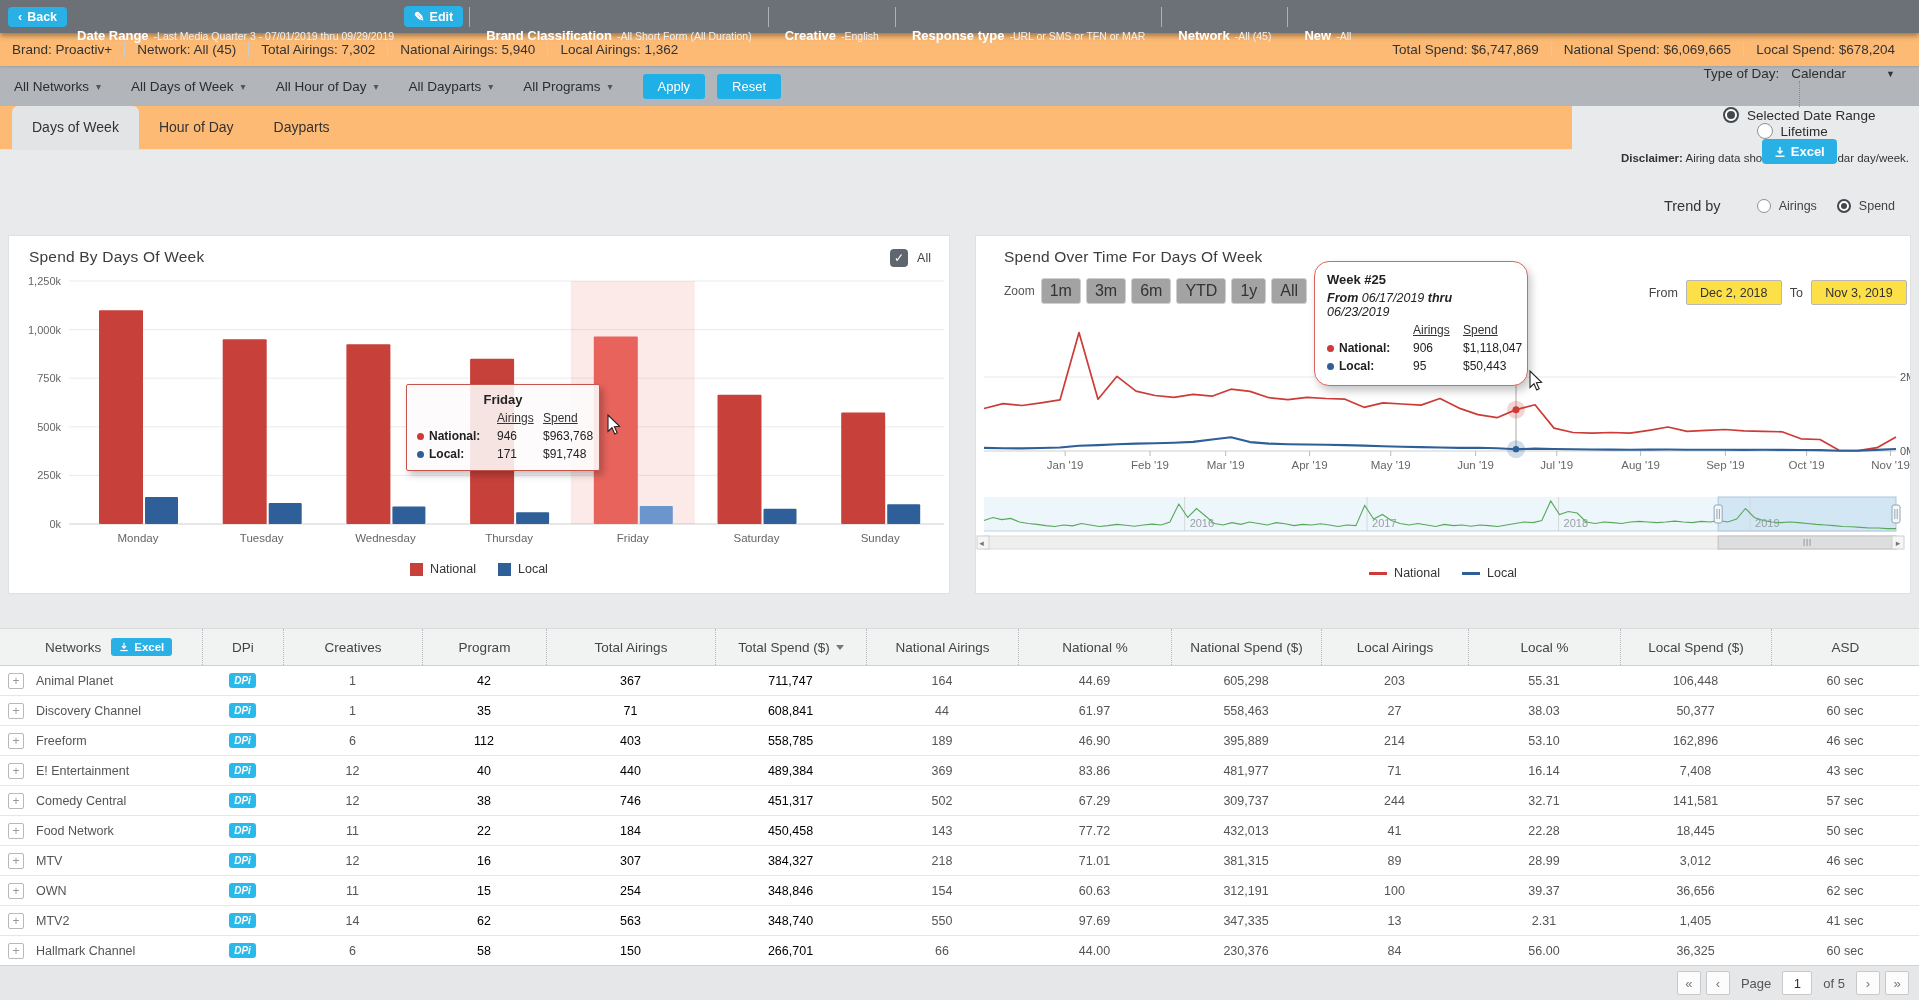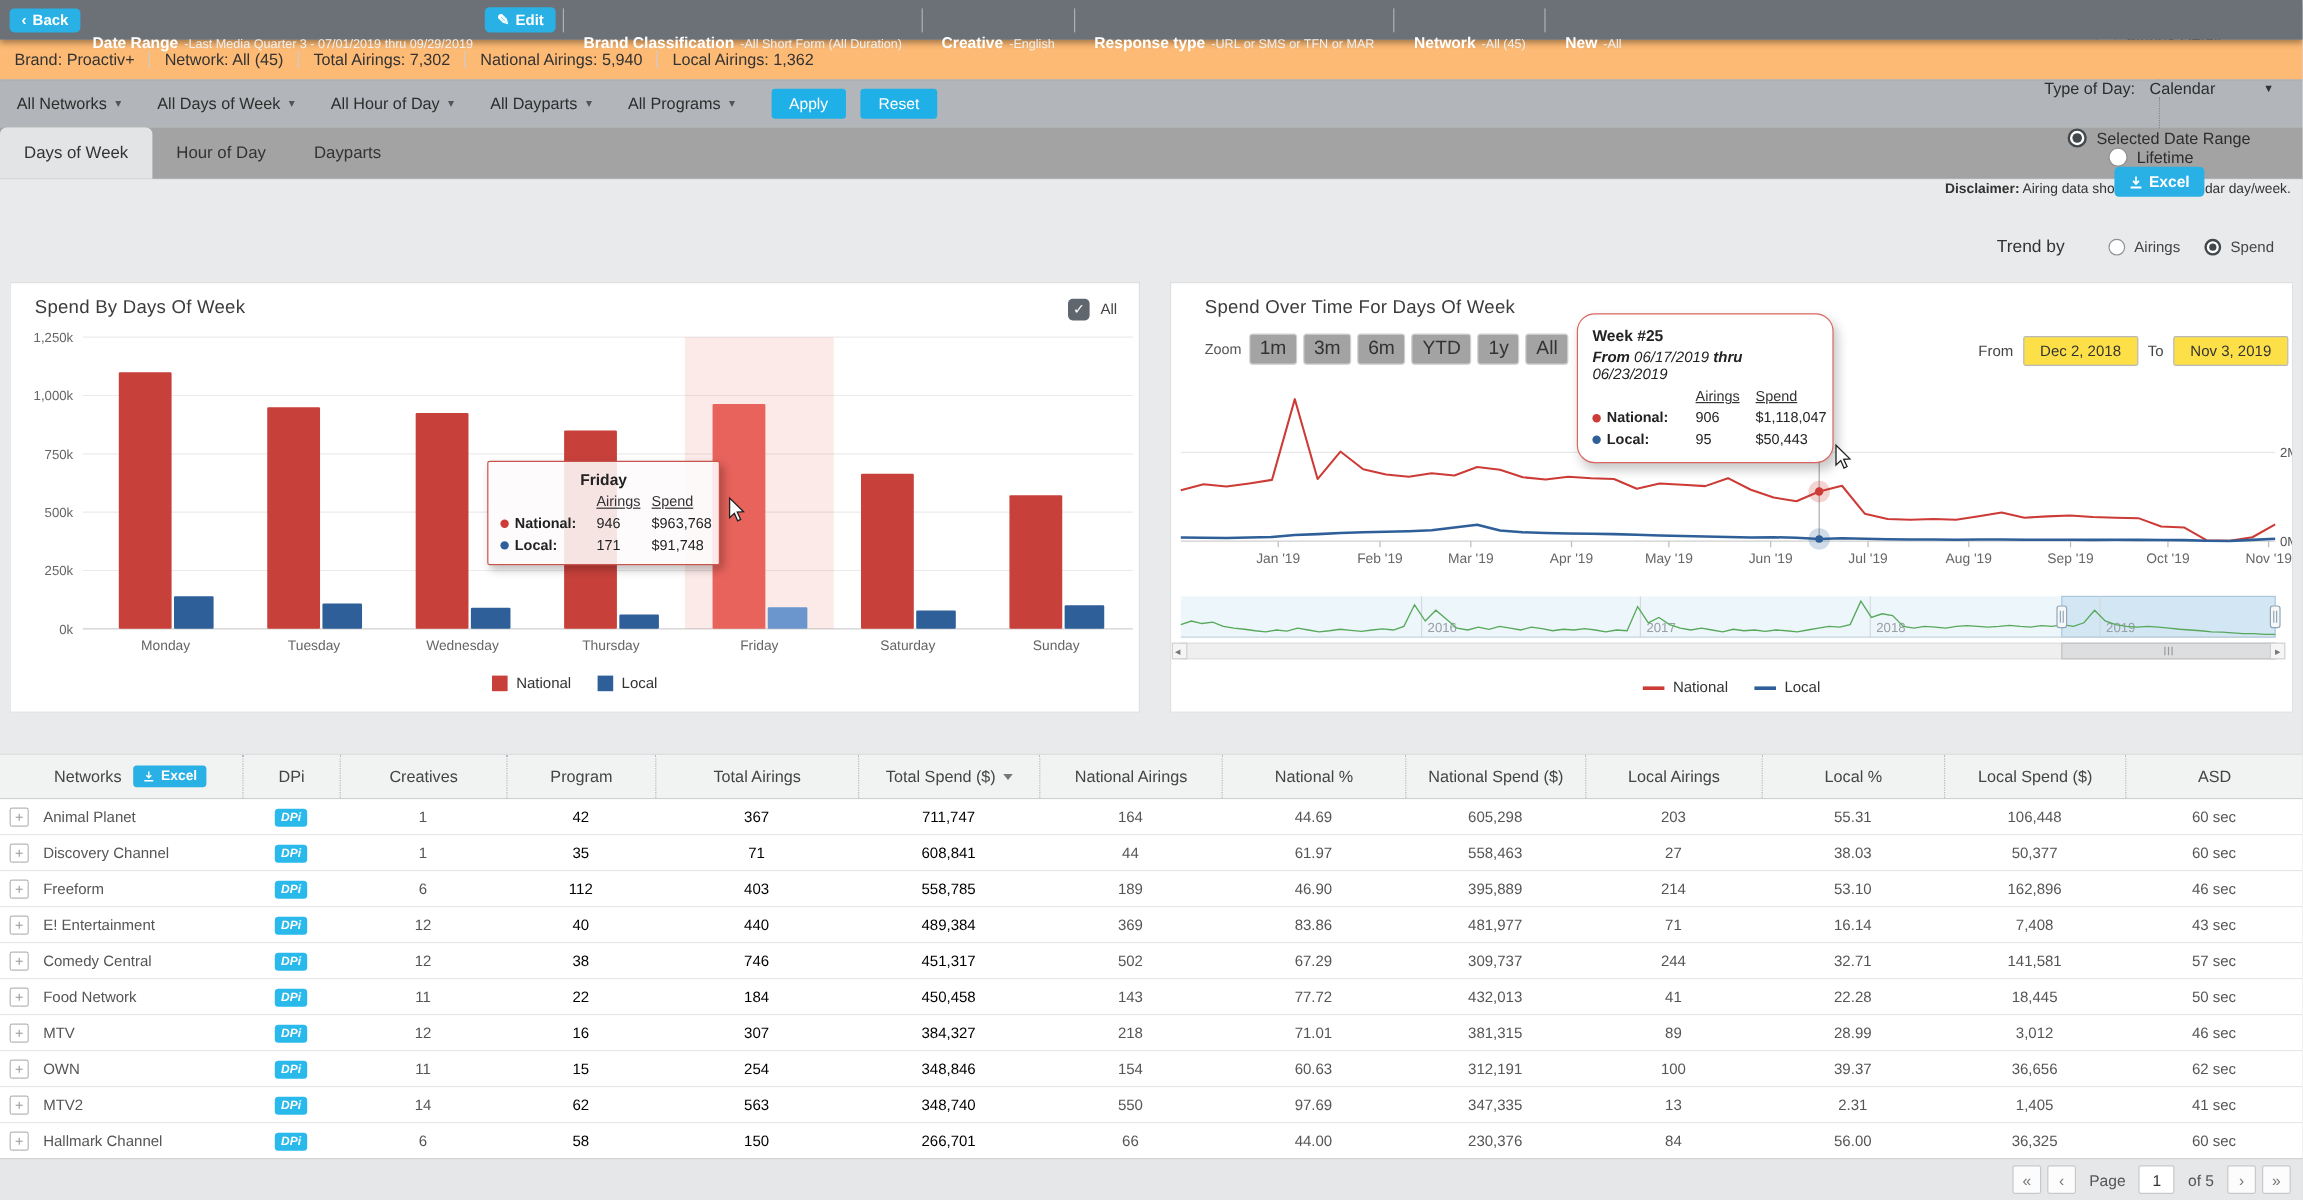--- a/index.html
+++ b/index.html
@@ -35,22 +35,22 @@
   .fbtn { background:#1fb0e7; color:#fff; border:none; border-radius:3px; font-family:inherit;
           font-size:13px; padding:5px 15px; margin-right:12px; cursor:pointer; }
   .fright { margin-left:auto; display:flex; align-items:center; padding-right:8px;flex-direction:column; }
   .radio { width:16px; height:16px; border-radius:50%; background:#fff; border:1px solid #8d9195; display:inline-block; position:relative; flex:0 0 auto; }
   .radio.sel { border:2px solid #43484d; }
   .radio.sel::after { content:""; position:absolute; inset:2px; border-radius:50%; background:#43484d; }
   .ritem { display:flex; align-items:center; gap:8px; margin:0 16px; white-space:nowrap; }
   .vdot { width:0; height:26px; border-left:1px dotted #85898d; margin:0 10px; }
 
   
-  .tabrow { position:absolute; top:106px; left:0; width:1919px; height:44px; background:#a3a3a3;
-            display:flex; align-items:stretch; padding-left:0; border-bottom:1px solid #e2e3e3; }
+  .tabrow { position:absolute; top:106px; left:0; width:1572px; height:44px; background:#fdba74;
+            display:flex; align-items:stretch; padding-left:12px; border-bottom:1px solid #e2e3e3; }
   .tab { padding:13px 20px 0 20px; font-size:14px; color:#333; cursor:pointer; }
   .tab.active { background:#e3e4e5; border-radius:6px 6px 0 0; }
   .disclaimer { position:absolute; top:152px; right:10px; font-size:11.5px; color:#333; }
   .disclaimer b { font-weight:bold; }
 
   
   .trendrow { position:absolute; top:198px; right:14px; display:flex; align-items:center; }
   .trendrow .tlabel { font-size:14.5px; color:#333; margin-right:26px; }
   .trendrow .ritem { margin:0 10px; font-size:12.5px; color:#444; }
   .radio.sm { width:14px; height:14px; }
@@ -170,20 +170,25 @@
       </div>
   </div>
 
   <div class="infobar">
     <div class="infogrp" id="summary-left">
         <span>Brand: Proactiv+</span>
         <span>Network: All (45)</span>
         <span>Total Airings: 7,302</span>
         <span>National Airings: 5,940</span>
         <span>Local Airings: 1,362</span>
+      </div>
+    <div class="infogrp" id="summary-right">
+        <span>Total Spend: $6,747,869</span>
+        <span>National Spend: $6,069,665</span>
+        <span>Local Spend: $678,204</span>
       </div>
   </div>
 
   <div class="filterbar">
     <div id="filter-dropdowns" style="display:flex;align-items:center;">
         <div class="fdrop">
           <span>All Networks</span>
           <span class="caret">▾</span>
         </div>
         <div class="fdrop">

